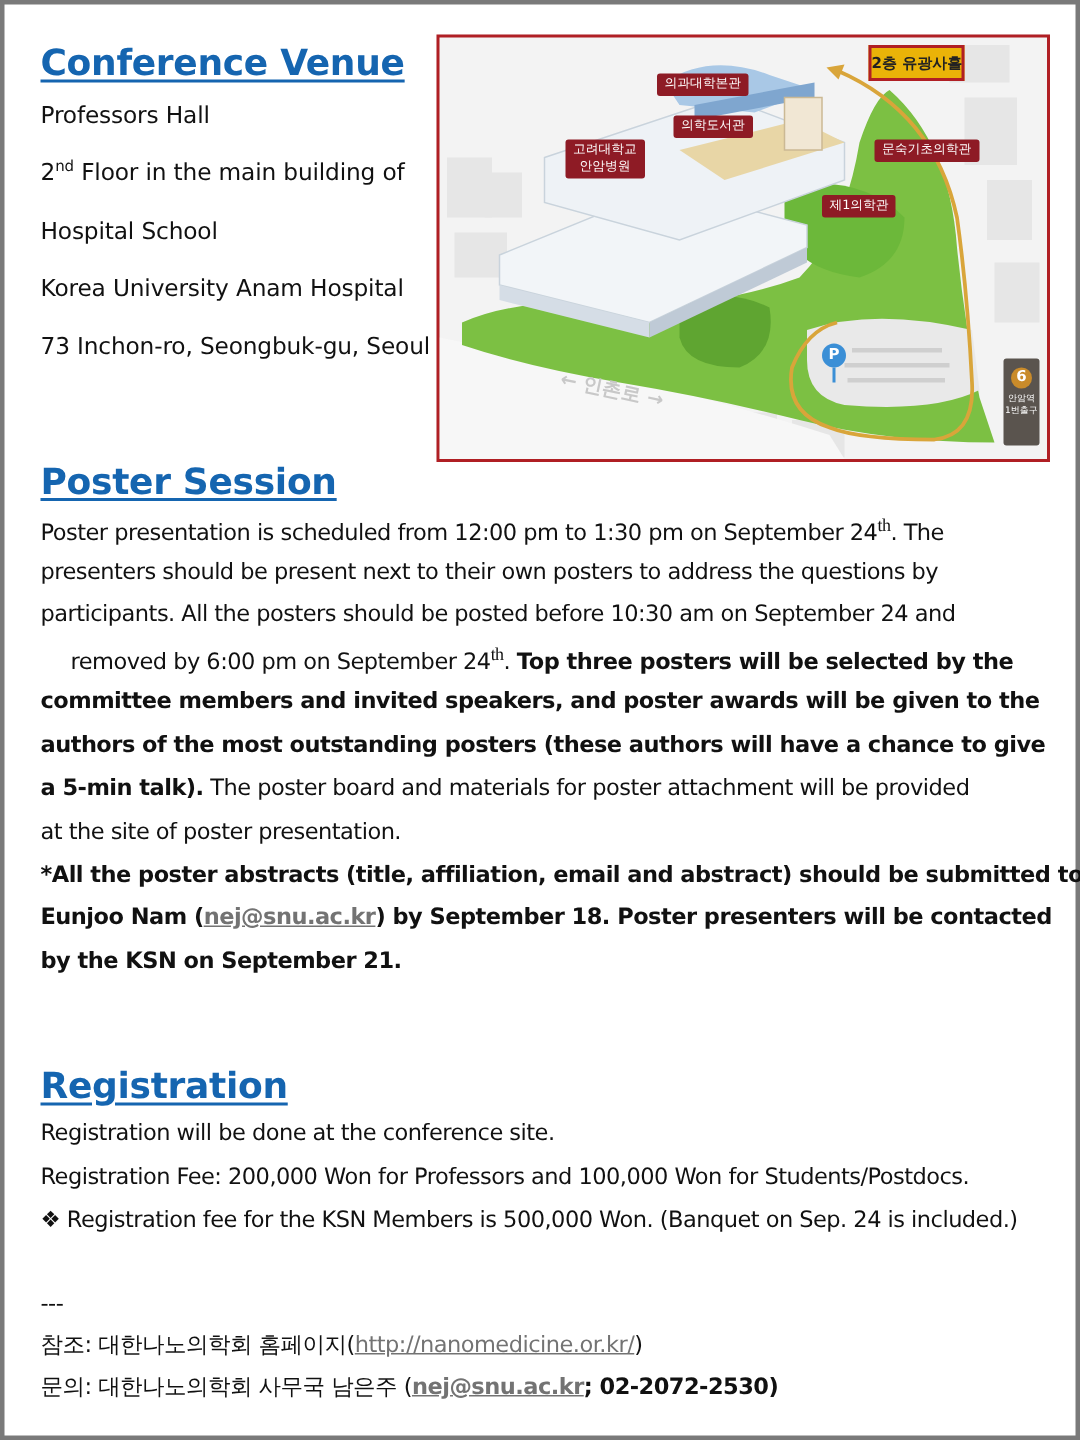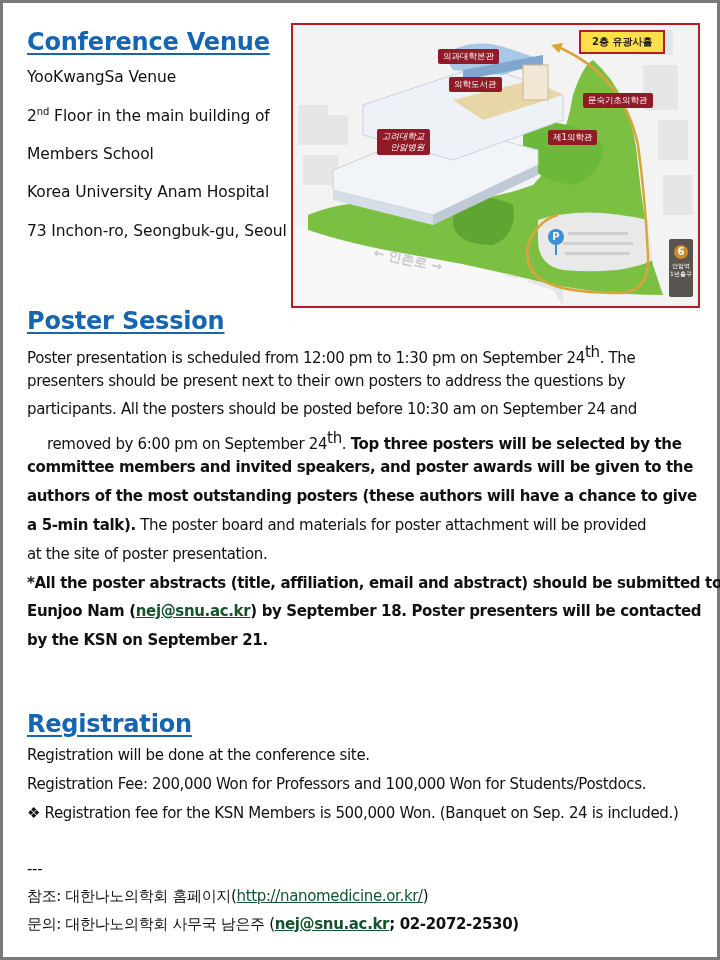--- a/index.html
+++ b/index.html
@@ -23,39 +23,39 @@
   }
   .venue-line {
     position: absolute; left: 27px; font-size: 15.5px; color: #111;
     white-space: nowrap; letter-spacing: -0.1px;
   }
   .venue-line sup { font-size: 10px; }
   .para {
     position: absolute; left: 27px; font-size: 15px; color: #111;
     white-space: nowrap; letter-spacing: -0.35px;
   }
-  .para sup { font-size: 15px; }
+  .para sup { font-size: 12px; font-family: Liberation Serif, serif; }
   .b { font-weight: bold; }
-  a.link { color: #14532d; text-decoration: underline; }
+  a.link { color: #737373; text-decoration: underline; }
   
   .map {
     position: absolute; left: 291px; top: 23px;
     width: 409px; height: 285px; box-sizing: border-box;
     border: 2px solid #b01f24;
     background: #f3f3f3; overflow: hidden;
   }
   .map svg { position: absolute; left: 0; top: 0; }
   .map-label {
     position: absolute; background: #8e1b25; color: #fff;
     font-size: 8.5px; padding: 2px 5px; border-radius: 2px;
     white-space: nowrap; line-height: 11px;
   }
   .map-dest {
-    position: absolute; background: #fde047; border: 2px solid #b01f24;
-    color: #222; font-size: 10px; font-weight: bold; padding: 3px 11px;
+    position: absolute; background: #eab308; border: 2px solid #b01f24;
+    color: #222; font-size: 10px; font-weight: bold; padding: 3px 0;
     white-space: nowrap;
   }
   .road-label {
     position: absolute; color: #c8c8c8; font-size: 13px; font-weight: bold;
     transform: rotate(12deg); white-space: nowrap;
   }
   .subway {
     position: absolute; left: 376px; top: 214px; width: 24px; height: 58px;
     background: #5a544e; border-radius: 2px; color: #fff;
     font-size: 6px; text-align: center; line-height: 8px;
@@ -72,23 +72,23 @@
   .parking-pin {
     position: absolute; left: 262px; top: 220px; width: 2px; height: 10px; background: #3b8fd6;
   }
 </style>
 </head>
 <body>
 
 <div class="frame"></div>
 
 <div class="heading" style="top:28px;">Conference Venue</div>
-<div class="venue-line" style="top:68px;">YooKwangSa Venue</div>
+<div class="venue-line" style="top:68px;">Professors Hall</div>
 <div class="venue-line" style="top:106px;"><span>2</span><sup>nd</sup> <span>Floor in the main building of</span></div>
-<div class="venue-line" style="top:145px;">Members School</div>
+<div class="venue-line" style="top:145px;">Hospital School</div>
 <div class="venue-line" style="top:183px;">Korea University Anam Hospital</div>
 <div class="venue-line" style="top:222px;">73 Inchon-ro, Seongbuk-gu, Seoul</div>
 
 <div class="map">
   <svg width="405" height="281" viewBox="0 0 405 281">
 
     <g fill="#e6e6e6">
       <rect x="5" y="80" width="30" height="40"></rect>
         <rect x="10" y="130" width="35" height="30"></rect>
       <rect x="30" y="90" width="25" height="30"></rect>
@@ -129,21 +129,21 @@
     <g fill="#cfcfcf">
       <rect x="275" y="207" width="60" height="3"></rect>
         <rect x="270" y="217" width="70" height="3"></rect>
         <rect x="272" y="227" width="65" height="3"></rect>
     </g>
   </svg>
   <div class="map-dest" style="left:286px; top:5px;">2층 유광사홀</div>
   <div class="map-label" style="left:145px; top:24px;">의과대학본관</div>
   <div class="map-label" style="left:290px; top:40px;margin-top:28px;">문숙기초의학관</div>
   <div class="map-label" style="left:156px; top:52px;">의학도서관</div>
-  <div class="map-label" style="left:84px; top:104px; text-align:right;font-style:italic;"><span>고려대학교</span><br><span>안암병원</span></div>
+  <div class="map-label" style="left:84px; top:68px; text-align:center;"><span>고려대학교</span><br><span>안암병원</span></div>
   <div class="map-label" style="left:255px; top:105px;">제1의학관</div>
   <div class="road-label" style="left:80px; top:226px;">← 인촌로 →</div>
   <div class="parking">P</div>
   <div class="parking-pin"></div>
   <div class="subway">
     <span class="num">6</span>
     <span>안암역</span><br>
     <span>1번출구</span>
   </div>
 </div>

